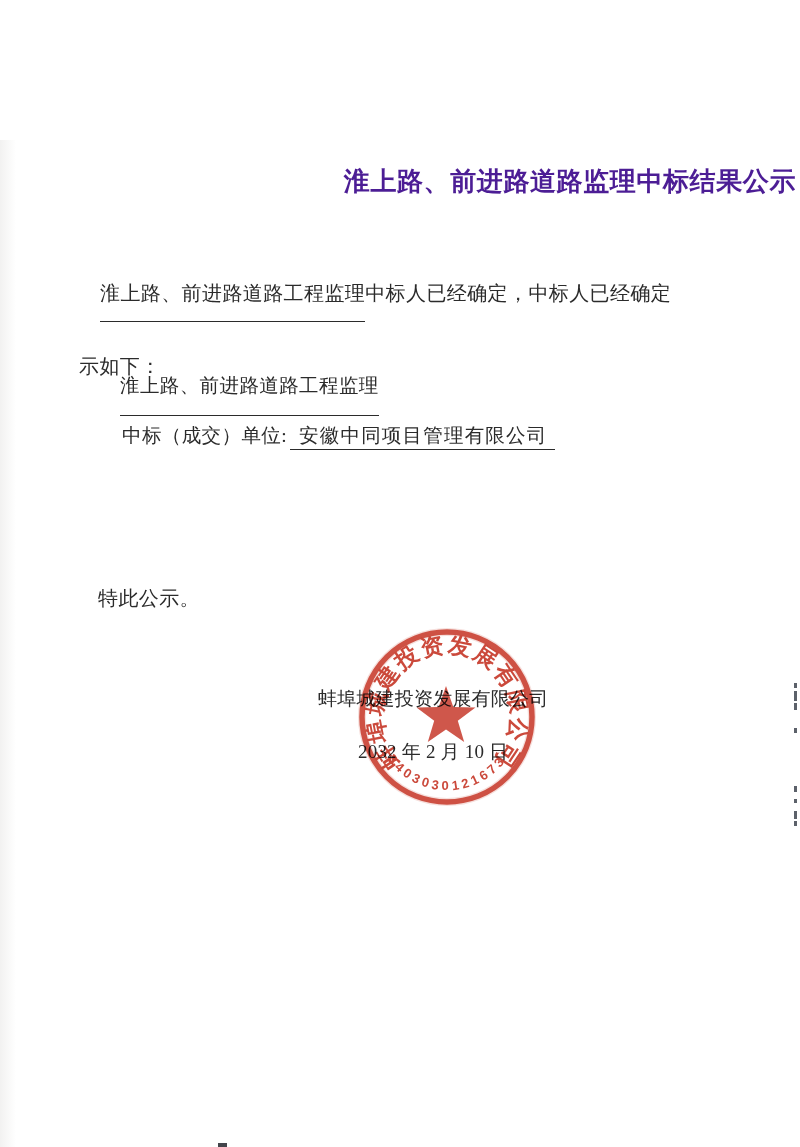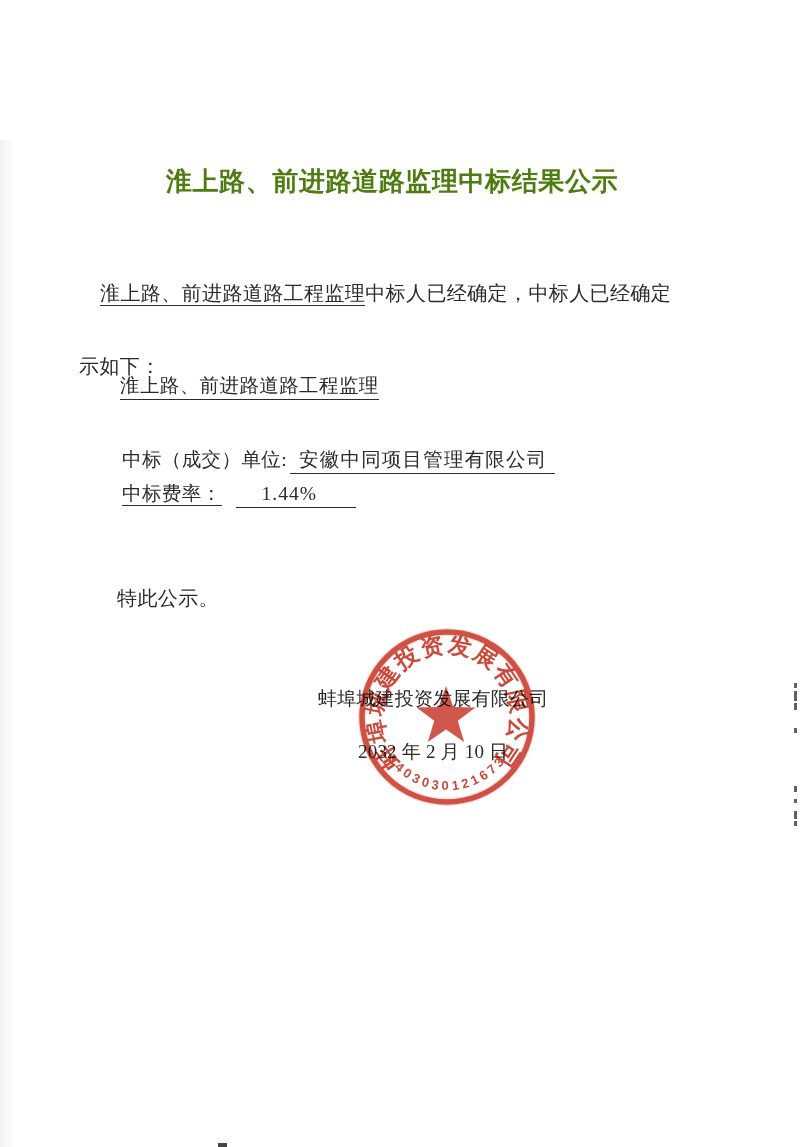--- a/index.html
+++ b/index.html
@@ -18,44 +18,43 @@
   
   .page::before {
     content: "";
     position: absolute;
     left: 0; top: 140px; bottom: 0; width: 16px;
     background: linear-gradient(to right, rgba(195,193,190,0.22), rgba(255,255,255,0));
     pointer-events: none;
   }
   .doc-title {
     position: absolute;
-    left: 0; top: 164px; width: 784px;
-    text-align: center;
+    left: 12px; top: 164px; width: 784px;
+    text-align: right;
     font-family: "Liberation Sans", "DejaVu Sans", sans-serif;
     font-weight: 700;
     font-size: 26px;
     letter-spacing: 0.6px;
-    color: #4d7c0f;
+    color: #4c1d95;
   }
   .line {
     position: absolute;
     font-size: 20px;
     line-height: 25px;
     letter-spacing: 0.4px;
     white-space: nowrap;
     color: var(--ink, #2b2b2b);
   }
-  .ul { border-bottom: 1px solid var(--ink, #2b2b2b); padding-bottom: 1px; }
+  .ul { border-bottom: 1px solid var(--ink, #2b2b2b); padding-bottom: 17px; }
   .company-underline {
     display: inline-block;
     border-bottom: 1px solid var(--ink, #2b2b2b);
     padding: 0 8px 1px 9px;
     margin-left: 3px;
     letter-spacing: 1.2px;
-    margin-top: 24px;
   }
   .rate-gap { display: inline-block; width: 14px; }
   .rate-underline {
     display: inline-block;
     width: 120px;
     box-sizing: border-box;
     border-bottom: 1px solid var(--ink, #2b2b2b);
     padding: 0 0 1px 26px;
     letter-spacing: 1px;
   }
@@ -91,23 +90,22 @@
   <div class="doc-title">淮上路、前进路道路监理中标结果公示</div>
 
   <div class="line" style="left:100px; top:281px;"><span class="ul">淮上路、前进路道路工程监理</span><span>中标人已经确定，中标人已经确定</span></div>
 
   <div class="line" style="left:79px; top:319px;margin-top:35px;">示如下：</div>
 
   <div class="line ul" style="left:120px; top:373px; font-size:19.5px;">淮上路、前进路道路工程监理</div>
 
   <div class="line" style="left:122px; top:423px; font-size:19.5px;"><span>中标（成交）单位:</span><span class="company-underline">安徽中同项目管理有限公司</span></div>
 
-  <div class="line" style="left:122px; top:481px; font-size:19.5px;"><span class="ul">中标费率：</span><span class="rate-gap"></span><span class="rate-underline">1.44%</span></div>
 
-  <div class="line" style="left:117px; top:586px;">特此公示。</div>
+  <div class="line" style="left:98px; top:586px;">特此公示。</div>
 
   <div class="line" style="left:318px; top:686px; font-size:19px; letter-spacing:0.2px;">蚌埠城建投资发展有限公司</div>
 
   <div class="line" style="left:358px; top:739px; font-size:19px; letter-spacing:0.2px;">2032 年 2 月 10 日</div>
 
   <svg class="seal" width="186" height="186" viewBox="0 0 186 186" aria-hidden="true">
     <defs>
       <path id="arcTop" d="M 44,134.1 A 64,64 0 1 1 142,134.1" fill="none"></path>
       <path id="arcBottom" d="M 24,118.1 A 73.5,73.5 0 0 0 162,118.1" fill="none"></path>
     </defs>

